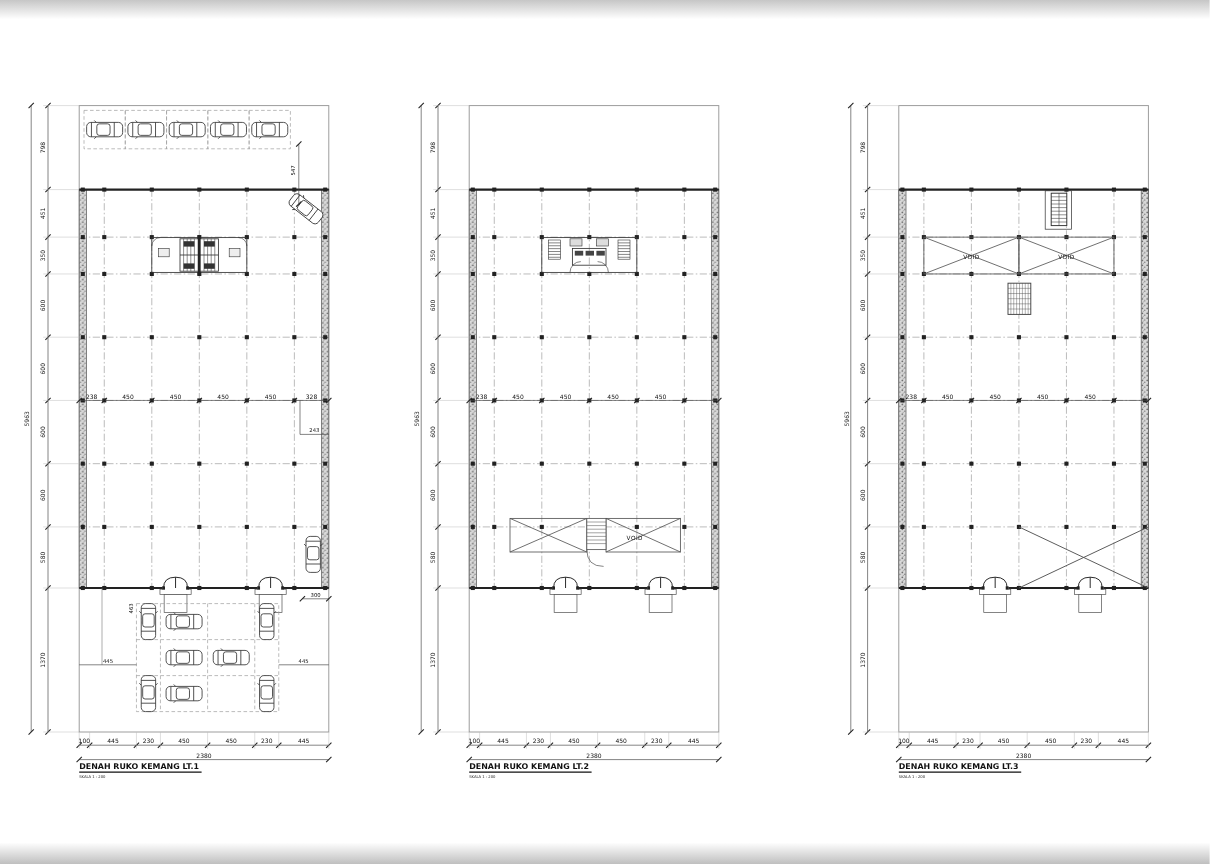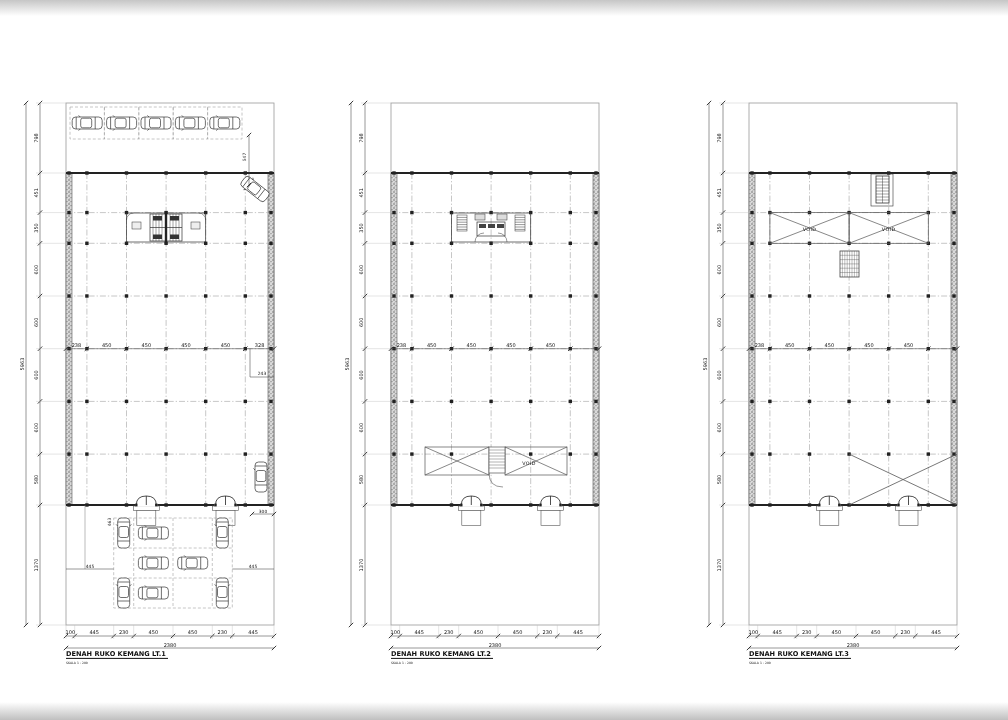--- a/index.html
+++ b/index.html
@@ -2,21 +2,21 @@
 <html><head>
 <meta charset="utf-8">
 <style>
   html,body{margin:0;padding:0;}
   body{width:1008px;height:720px;background:#ffffff;overflow:hidden;position:relative;
        font-family:"DejaVu Sans",sans-serif;}
   .edge-top{position:absolute;left:0;top:0;width:1008px;height:16px;
             background:linear-gradient(#c6c6c6,rgba(255,255,255,0));}
   .edge-bottom{position:absolute;left:0;bottom:0;width:1008px;height:18px;
                background:linear-gradient(rgba(255,255,255,0),#bfbfbf);}
-  .plan{position:absolute;top:95px;text-decoration:underline;}
+  .plan{position:absolute;top:80px;text-decoration:underline;}
   .plan svg{display:block;}
   text{font-family:"DejaVu Sans",sans-serif;fill:#111;}
   .dim{font-size:5px;text-anchor:middle;dominant-baseline:middle;}
   .ann{font-size:4.4px;text-anchor:middle;dominant-baseline:middle;}
   .void{font-size:4.8px;text-anchor:middle;dominant-baseline:middle;letter-spacing:.4px;}
   .title{font-size:6.6px;font-weight:bold;text-anchor:start;}
   .scalenote{font-size:3.1px;text-anchor:start;fill:#222;}
 </style>
 </head>
 <body>

